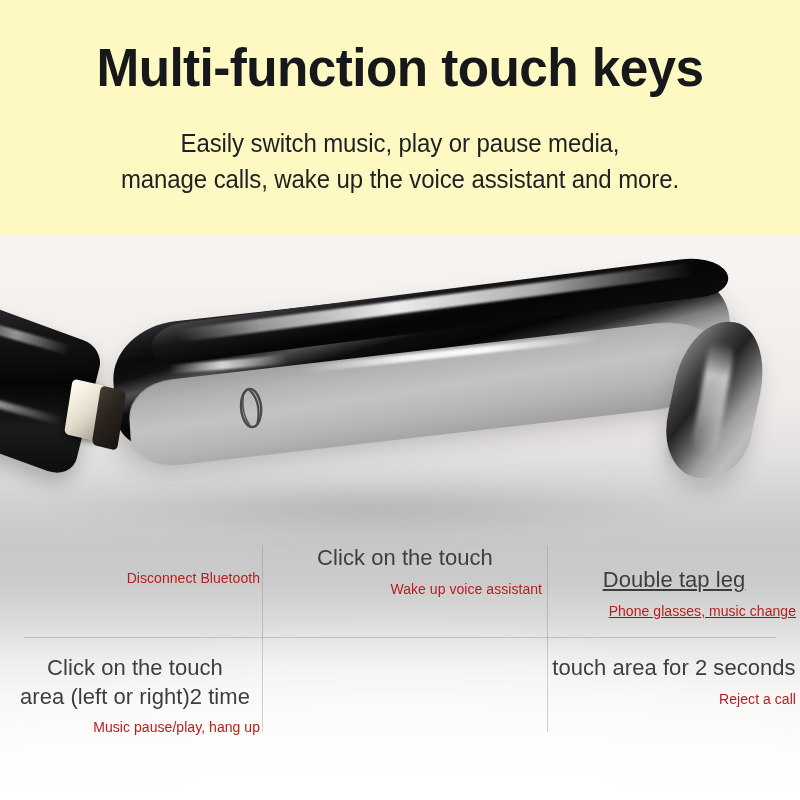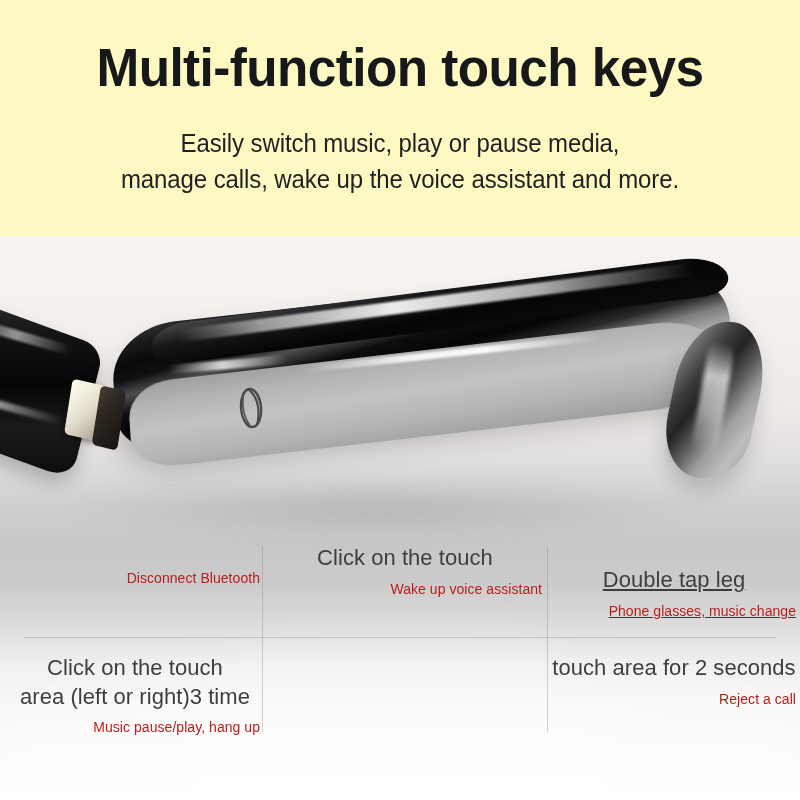--- a/index.html
+++ b/index.html
@@ -377,21 +377,21 @@
     <div class="cell c3">
       <div class="primary">
         <span class="ln">Double tap leg</span>
       </div>
       <div class="secondary">Phone glasses, music change</div>
     </div>
 
     <div class="cell c4">
       <div class="primary">
         <span class="ln">Click on the touch</span>
-        <span class="ln">area (left or right)3 time</span>
+        <span class="ln">area (left or right)2 time</span>
       </div>
       <div class="secondary">Music pause/play, hang up</div>
     </div>
 
 
     <div class="cell c6">
       <div class="primary">
         <span class="ln">touch area for 2 seconds</span>
       </div>
       <div class="secondary">Reject a call</div>

